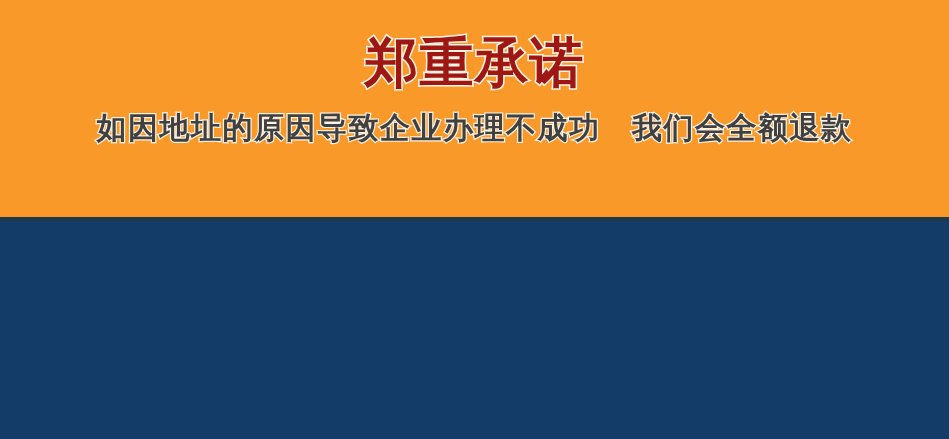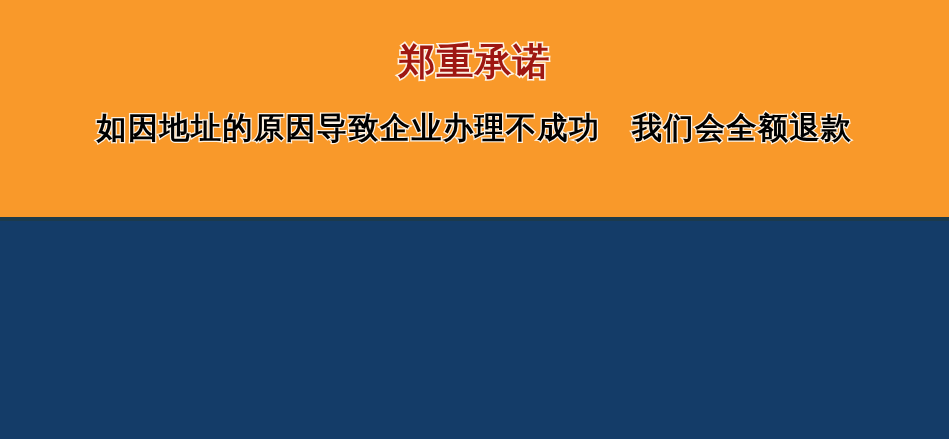--- a/index.html
+++ b/index.html
@@ -37,41 +37,41 @@
     height: 4px;
     background: #1d3a4a;
   }
 
   .promise-title {
     position: absolute;
     left: 0;
     top: 31px;
     width: 949px;
     text-align: center;
-    font-size: 37px;
+    font-size: 54px;
     line-height: 62px;
     font-weight: bold;
     letter-spacing: 1px;
     color: #9e1712;
     -webkit-text-stroke: 3px #fdf3e4;
     paint-order: stroke fill;
     white-space: nowrap;
   }
 
   .promise-subtitle {
     position: absolute;
     left: 0;
     top: 108px;
     width: 949px;
     text-align: center;
     font-size: 30px;
     line-height: 40px;
     font-weight: bold;
     letter-spacing: 1.5px;
-    color: #000000;
+    color: #404040;
     -webkit-text-stroke: 2.4px #fdf3e4;
     paint-order: stroke fill;
     white-space: pre;
   }
 
   
   .services-panel {
     position: absolute;
     left: 0;
     top: 221px;

